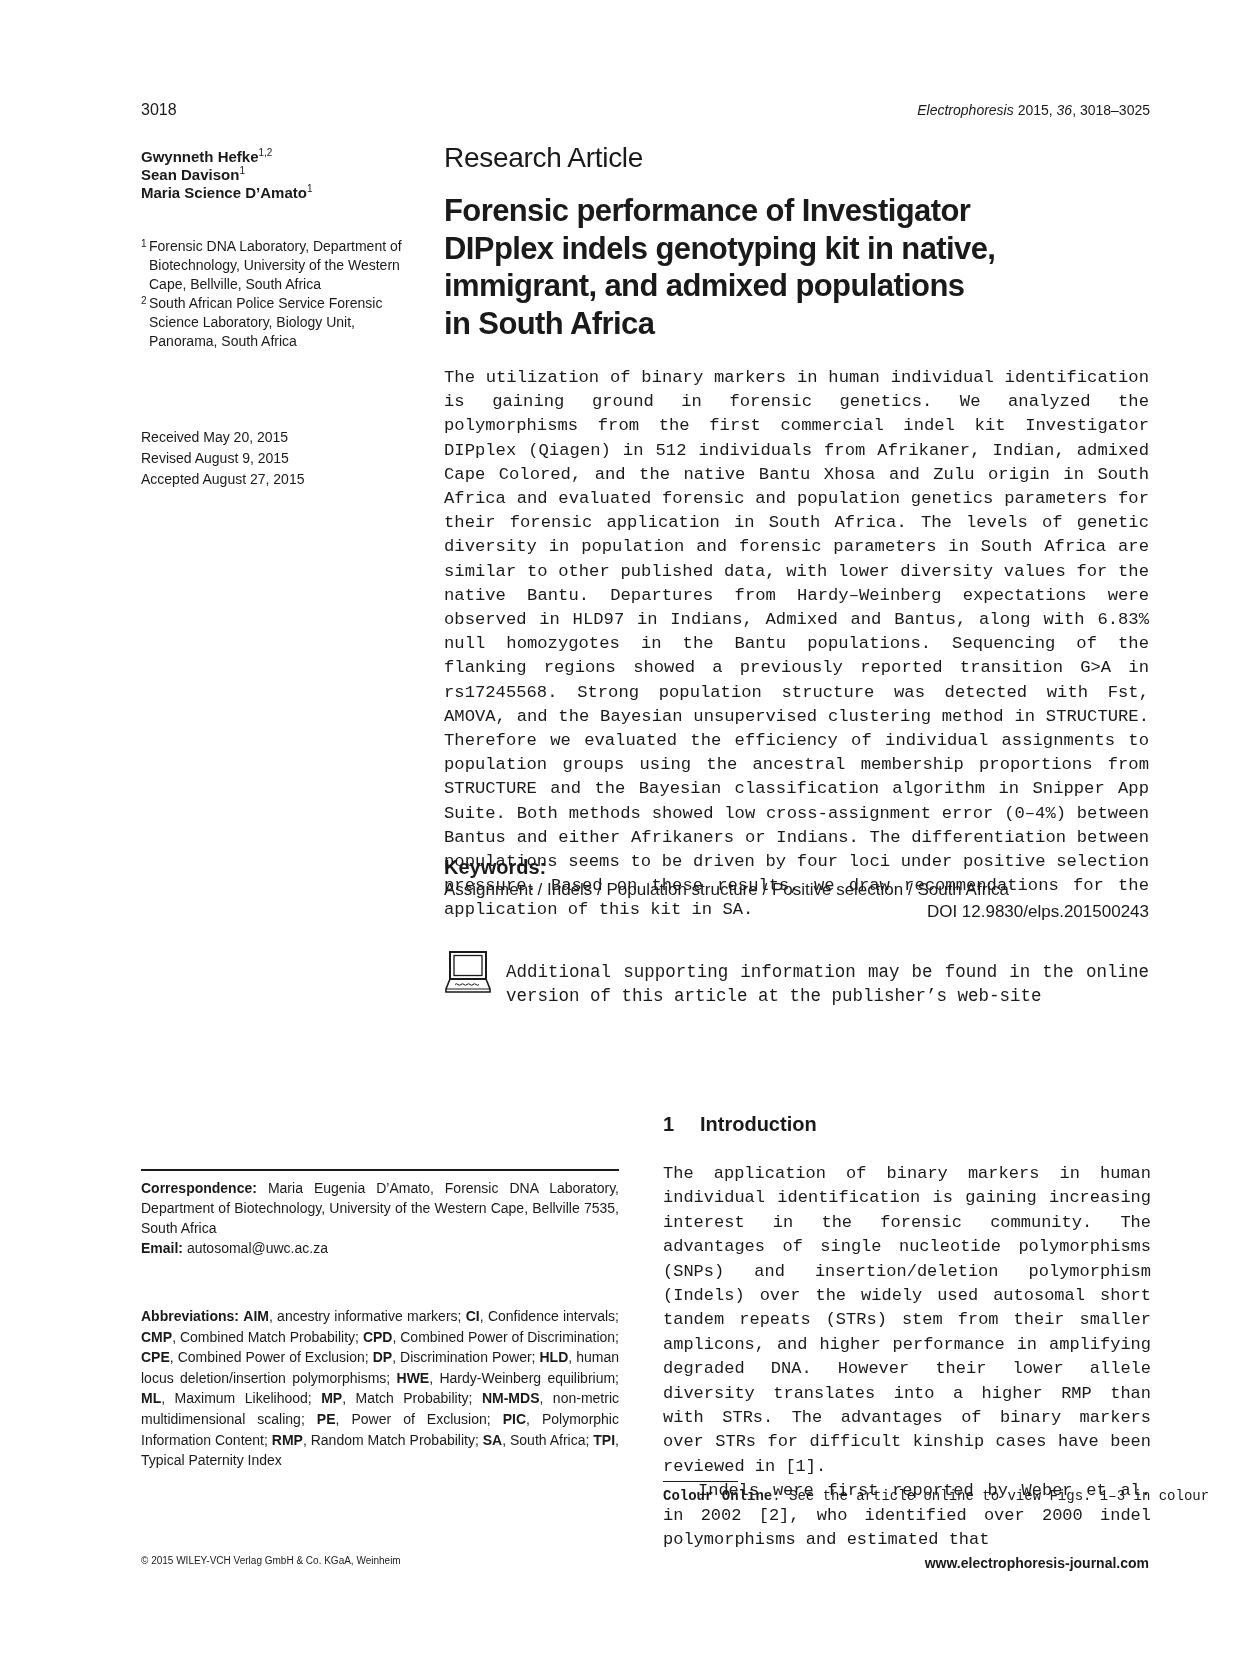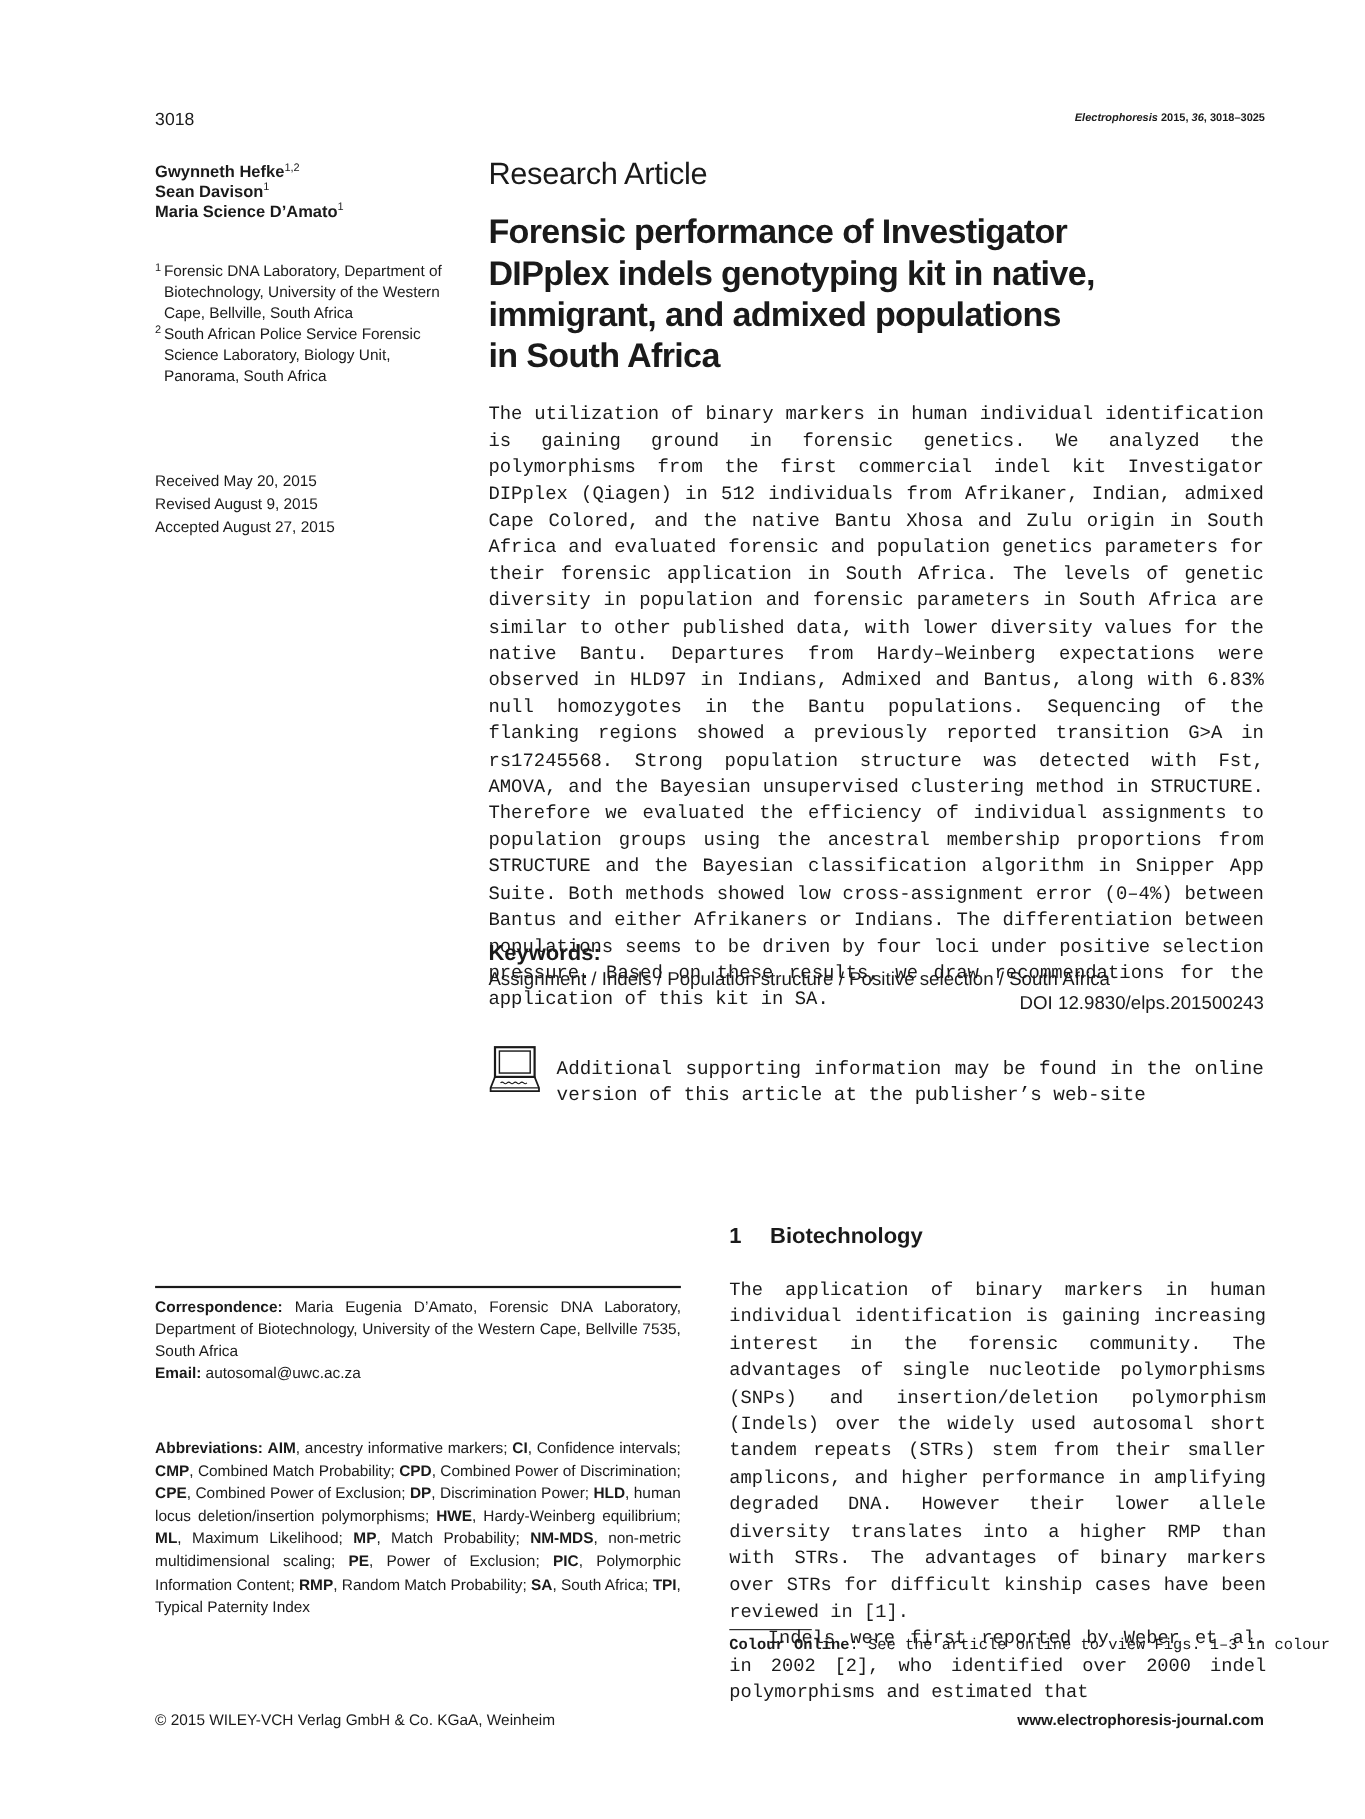--- a/index.html
+++ b/index.html
@@ -2,21 +2,21 @@
 <html><head>
 <meta charset="utf-8">
 <style>
   html, body { margin: 0; padding: 0; background: #ffffff; }
   body { width: 1241px; height: 1654px; position: relative; overflow: hidden; color: #1a1a1a; }
   .sans { font-family: "Liberation Sans", "DejaVu Sans", sans-serif; }
   .serif { font-family: Liberation Mono, monospace; }
   .abs { position: absolute; }
 
   #page-number { left: 141px; top: 101px; font-size: 16px; }
-  #running-head { right: 91px; top: 102px; font-size: 10px; font-weight: bold; }
+  #running-head { right: 91px; top: 102px; font-size: 14px; }
   #running-head i { font-style: italic; }
 
   #authors { left: 141px; top: 148px; font-size: 15px; font-weight: bold; line-height: 18px; }
   #authors sup { font-size: 10px; font-weight: normal; vertical-align: 6px; line-height: 0; }
 
   #affiliations { left: 141px; top: 237px; font-size: 14px; line-height: 19px; width: 270px; }
   .aff { position: relative; padding-left: 8px; }
   .aff sup { position: absolute; left: 0; top: -3px; font-size: 10px; }
 
   #dates { left: 141px; top: 427px; font-size: 14px; line-height: 21px; }
@@ -43,21 +43,21 @@
   #intro-heading { left: 663px; top: 1113px; font-size: 20px; font-weight: bold; }
   #intro-heading .num { display: inline-block; width: 37px; }
   #intro-body { left: 663px; top: 1162px; width: 488px; font-size: 17px; line-height: 24.4px; text-align: justify; }
   #intro-body p { margin: 0; }
   #intro-body p.indent { text-indent: 35px; }
 
   #footnote-rule { left: 663px; top: 1481px; width: 75px; height: 1px; background: #1a1a1a; }
   #footnote { left: 663px; top: 1488px; font-size: 14px; }
   #footnote b { font-weight: bold; }
 
-  #copyright { left: 141px; top: 1555px; font-size: 14px; }
+  #copyright { left: 141px; top: 1555px; font-size: 10px; }
   #journal-url { right: 92px; top: 1555px; font-size: 14px; font-weight: bold; }
 </style>
 </head>
 <body>
 
 <div id="page-number" class="abs sans">3018</div>
 <div id="running-head" class="abs sans"><i>Electrophoresis</i> <span>2015,</span> <i>36</i><span>, 3018–3025</span></div>
 
 <div id="authors" class="abs sans">
   <div><span>Gwynneth Hefke</span><sup>1,2</sup></div>
@@ -102,21 +102,21 @@
 <div id="supp-text" class="abs serif">Additional supporting information may be found in the online version of this article at the publisher’s web-site</div>
 
 <div id="correspondence-rule" class="abs"></div>
 <div id="correspondence" class="abs sans">
   <div><b>Correspondence:</b> <span>Maria Eugenia D’Amato, Forensic DNA Laboratory, Department of Biotechnology, University of the Western Cape, Bellville 7535, South Africa</span></div>
   <div><b>Email:</b> <span>autosomal@uwc.ac.za</span></div>
 </div>
 
 <div id="abbreviations" class="abs sans"><b>Abbreviations:</b> <span id="abbr-list"><b>AIM</b><span>, ancestry informative markers; </span><b>CI</b><span>, Confidence intervals; </span><b>CMP</b><span>, Combined Match Probability; </span><b>CPD</b><span>, Combined Power of Discrimination; </span><b>CPE</b><span>, Combined Power of Exclusion; </span><b>DP</b><span>, Discrimination Power; </span><b>HLD</b><span>, human locus deletion/insertion polymorphisms; </span><b>HWE</b><span>, Hardy-Weinberg equilibrium; </span><b>ML</b><span>, Maximum Likelihood; </span><b>MP</b><span>, Match Probability; </span><b>NM-MDS</b><span>, non-metric multidimensional scaling; </span><b>PE</b><span>, Power of Exclusion; </span><b>PIC</b><span>, Polymorphic Information Content; </span><b>RMP</b><span>, Random Match Probability; </span><b>SA</b><span>, South Africa; </span><b>TPI</b><span>, Typical Paternity Index</span></span></div>
 
-<div id="intro-heading" class="abs sans"><span class="num">1</span><span>Biotechnology</span></div>
+<div id="intro-heading" class="abs sans"><span class="num">1</span><span>Introduction</span></div>
 <div id="intro-body" class="abs serif">
   <p>The application of binary markers in human individual identification is gaining increasing interest in the forensic community. The advantages of single nucleotide polymorphisms (SNPs) and insertion/deletion polymorphism (Indels) over the widely used autosomal short tandem repeats (STRs) stem from their smaller amplicons, and higher performance in amplifying degraded DNA. However their lower allele diversity translates into a higher RMP than with STRs. The advantages of binary markers over STRs for difficult kinship cases have been reviewed in [1].</p>
   <p class="indent">Indels were first reported by Weber et al. in 2002 [2], who identified over 2000 indel polymorphisms and estimated that</p>
 </div>
 
 <div id="footnote-rule" class="abs"></div>
 <div id="footnote" class="abs serif"><b>Colour Online</b><span>: See the article online to view Figs. 1–3 in colour</span></div>
 
 <div id="copyright" class="abs sans">© 2015 WILEY-VCH Verlag GmbH &amp; Co. KGaA, Weinheim</div>
 <div id="journal-url" class="abs sans">www.electrophoresis-journal.com</div>

